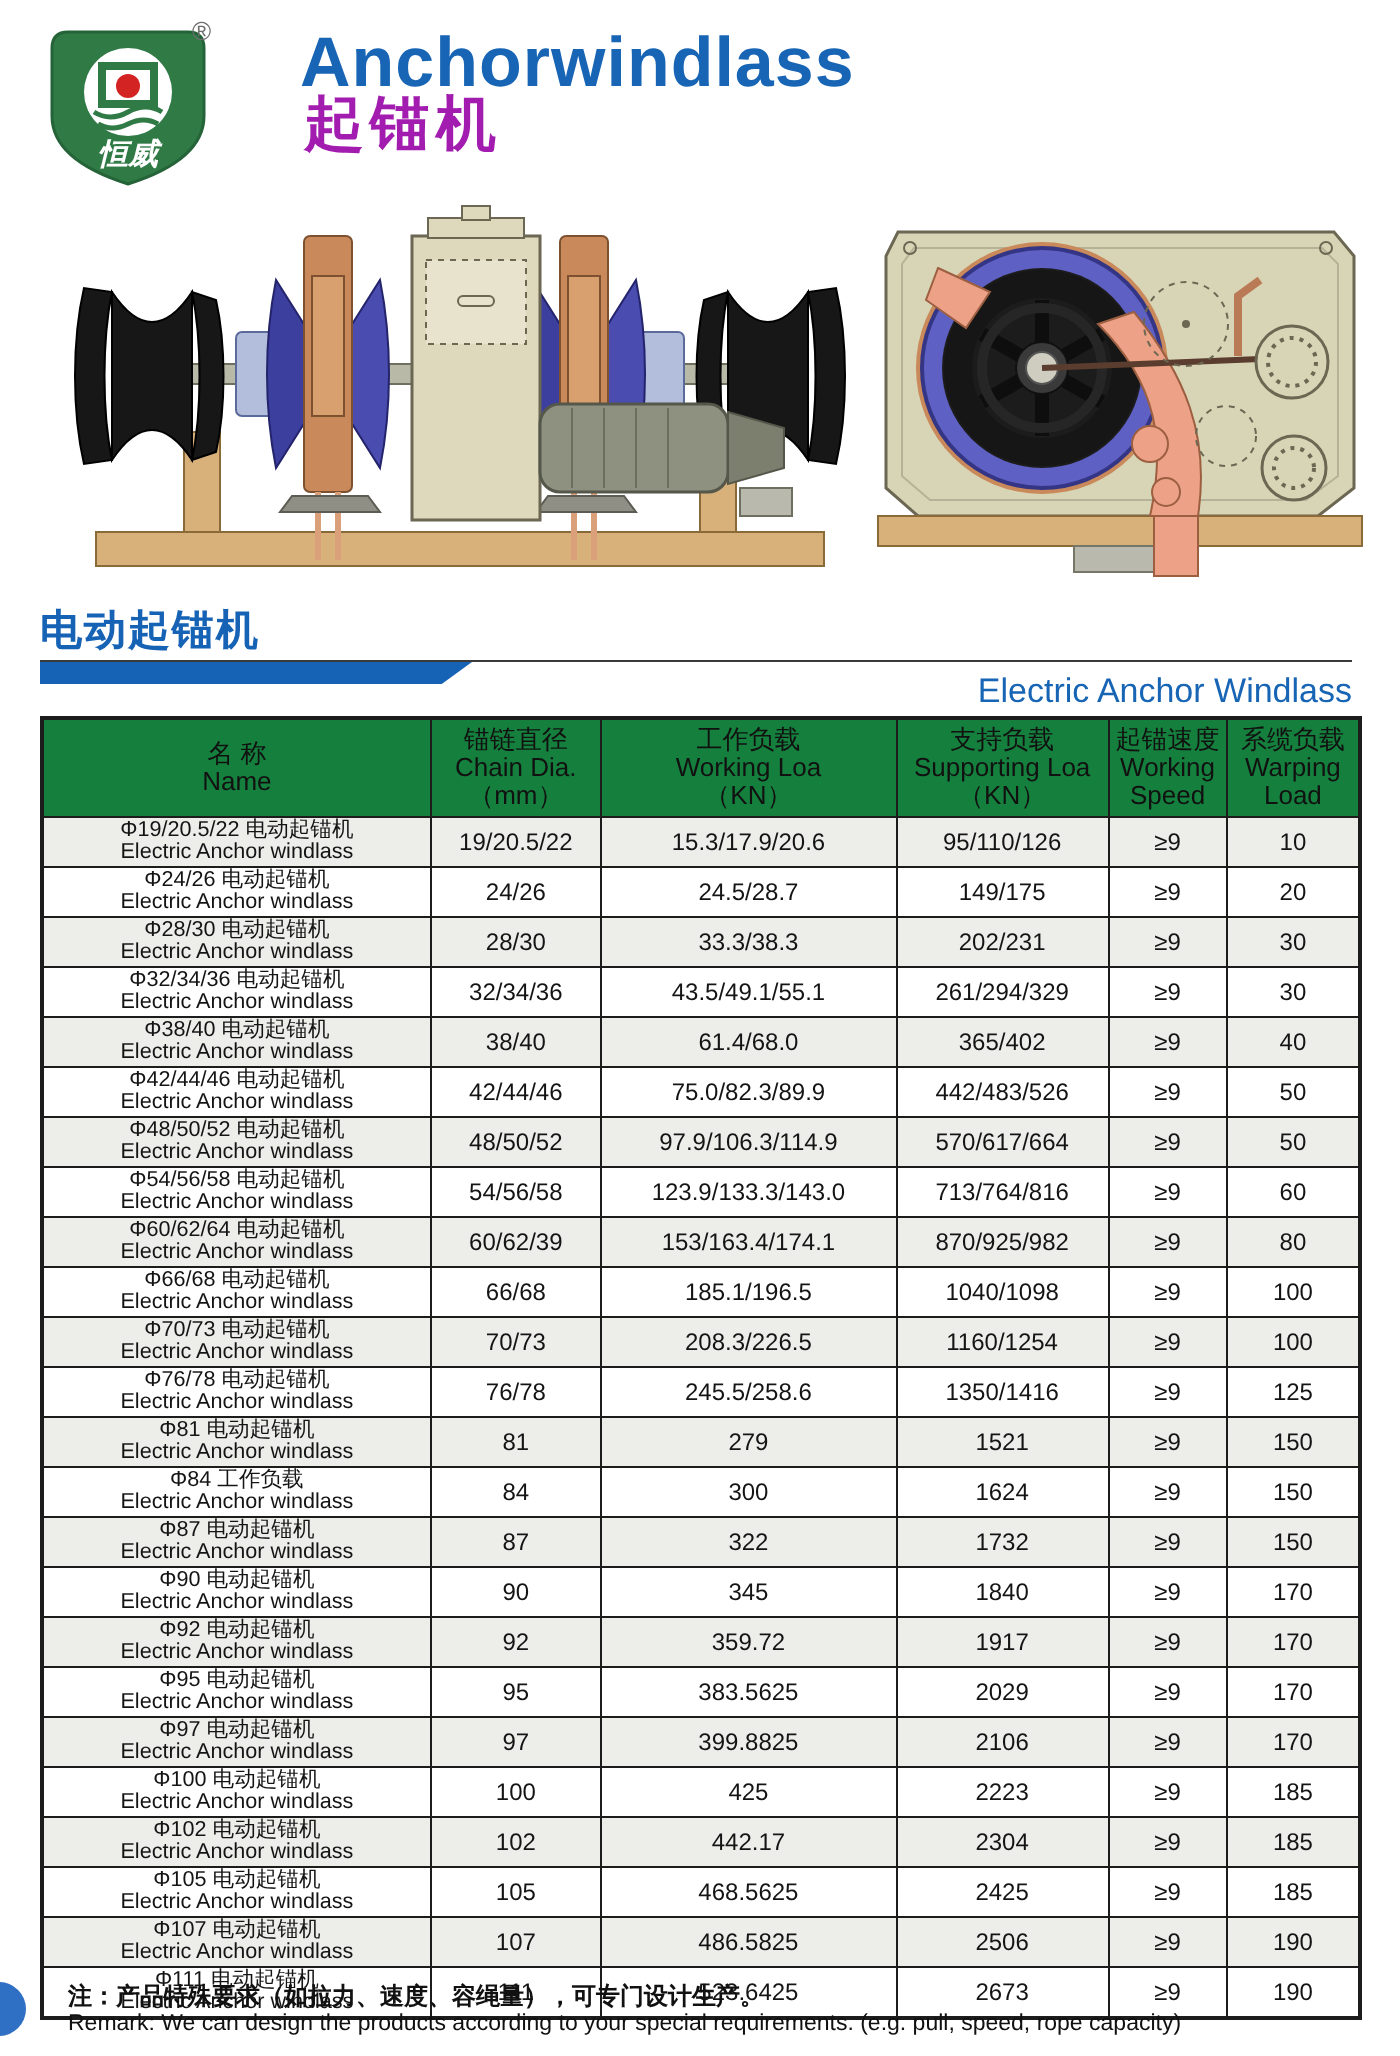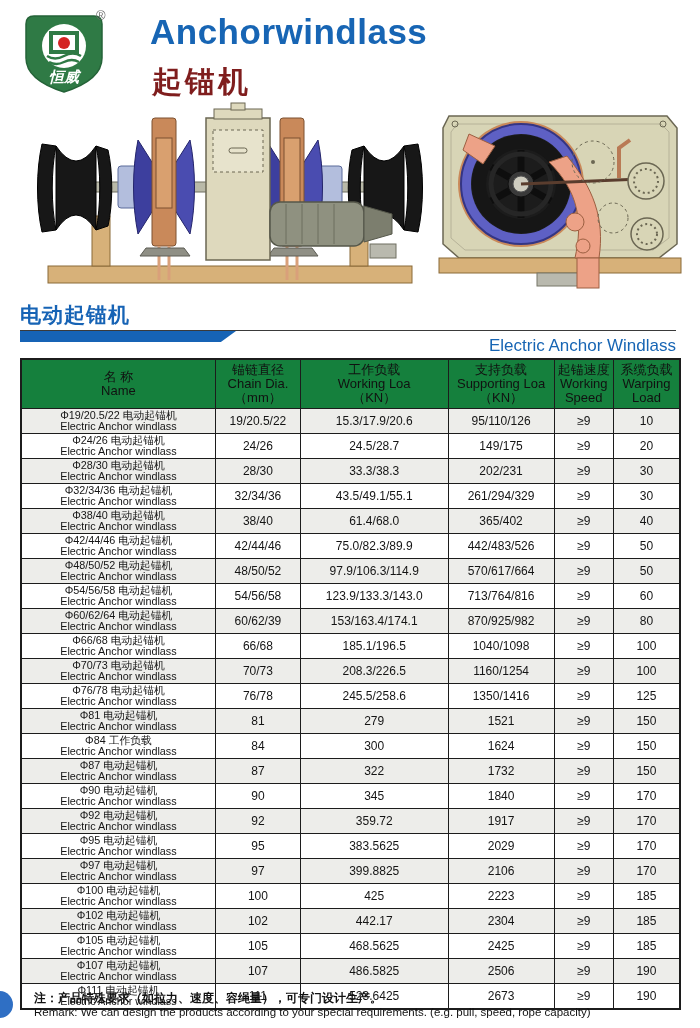--- a/index.html
+++ b/index.html
@@ -3,21 +3,21 @@
 <meta charset="utf-8">
 <style>
   html,body{margin:0;padding:0;}
   body{font-family:"Liberation Sans",sans-serif;background:#ffffff;}
   .page{position:relative;width:700px;height:1028px;background:#ffffff;overflow:hidden;}
 
   
   .logo-wrap{position:absolute;left:20px;top:12px;width:92px;height:86px;}
   .reg-mark{position:absolute;left:96px;top:8px;font-size:13px;color:#6d6d6d;}
   .title-en{position:absolute;left:150px;top:12px;font-size:35px;font-weight:bold;color:#1765b4;letter-spacing:0.5px;}
-  .title-zh{position:absolute;left:152px;top:62px;font-size:30px;font-weight:600;color:#7f1d1d;letter-spacing:3px;}
+  .title-zh{position:absolute;left:152px;top:42px;font-size:30px;font-weight:600;color:#a21caf;letter-spacing:3px;}
 
   
   .illus-left{position:absolute;left:28px;top:98px;}
   .illus-right{position:absolute;left:433px;top:106px;}
 
   
   .sec-zh{position:absolute;left:20px;top:301px;font-size:21px;font-weight:bold;color:#1663b5;letter-spacing:1px;}
   .sec-rule{position:absolute;left:20px;top:330px;width:656px;height:1px;background:#3a3a3a;}
   .sec-bar{position:absolute;left:20px;top:331px;width:216px;height:11px;background:#1663b5;clip-path:polygon(0 0,100% 0,93% 100%,0 100%);}
   .sec-en{position:absolute;left:376px;top:336px;width:300px;text-align:right;font-size:17px;color:#1765b4;}

